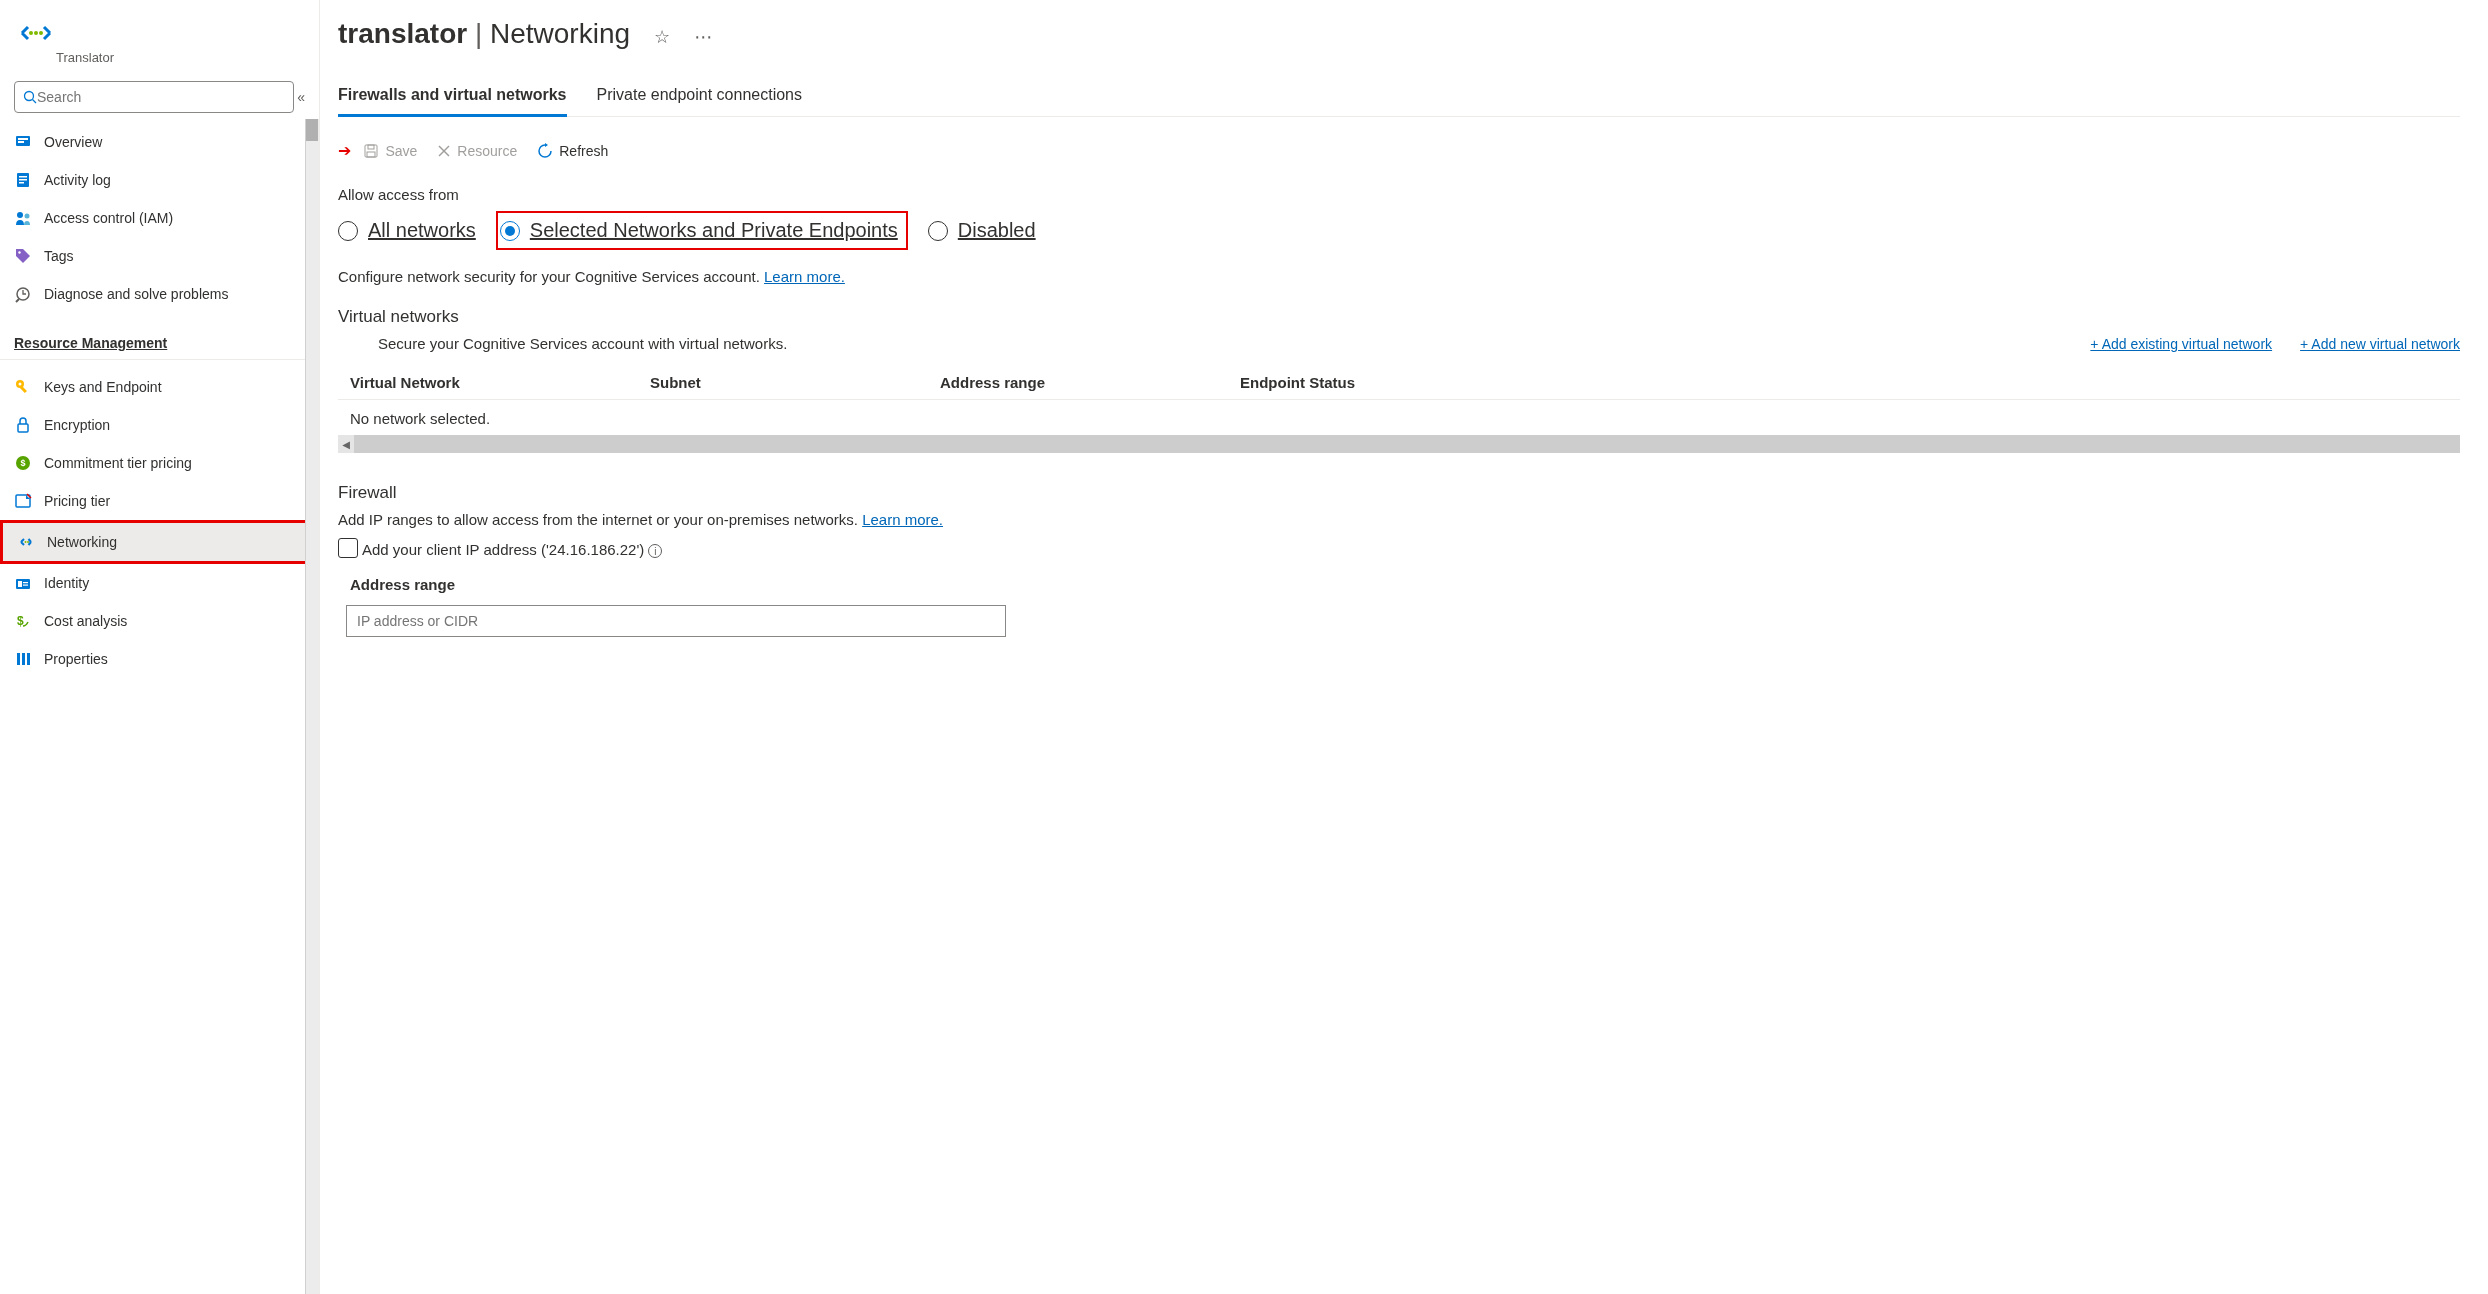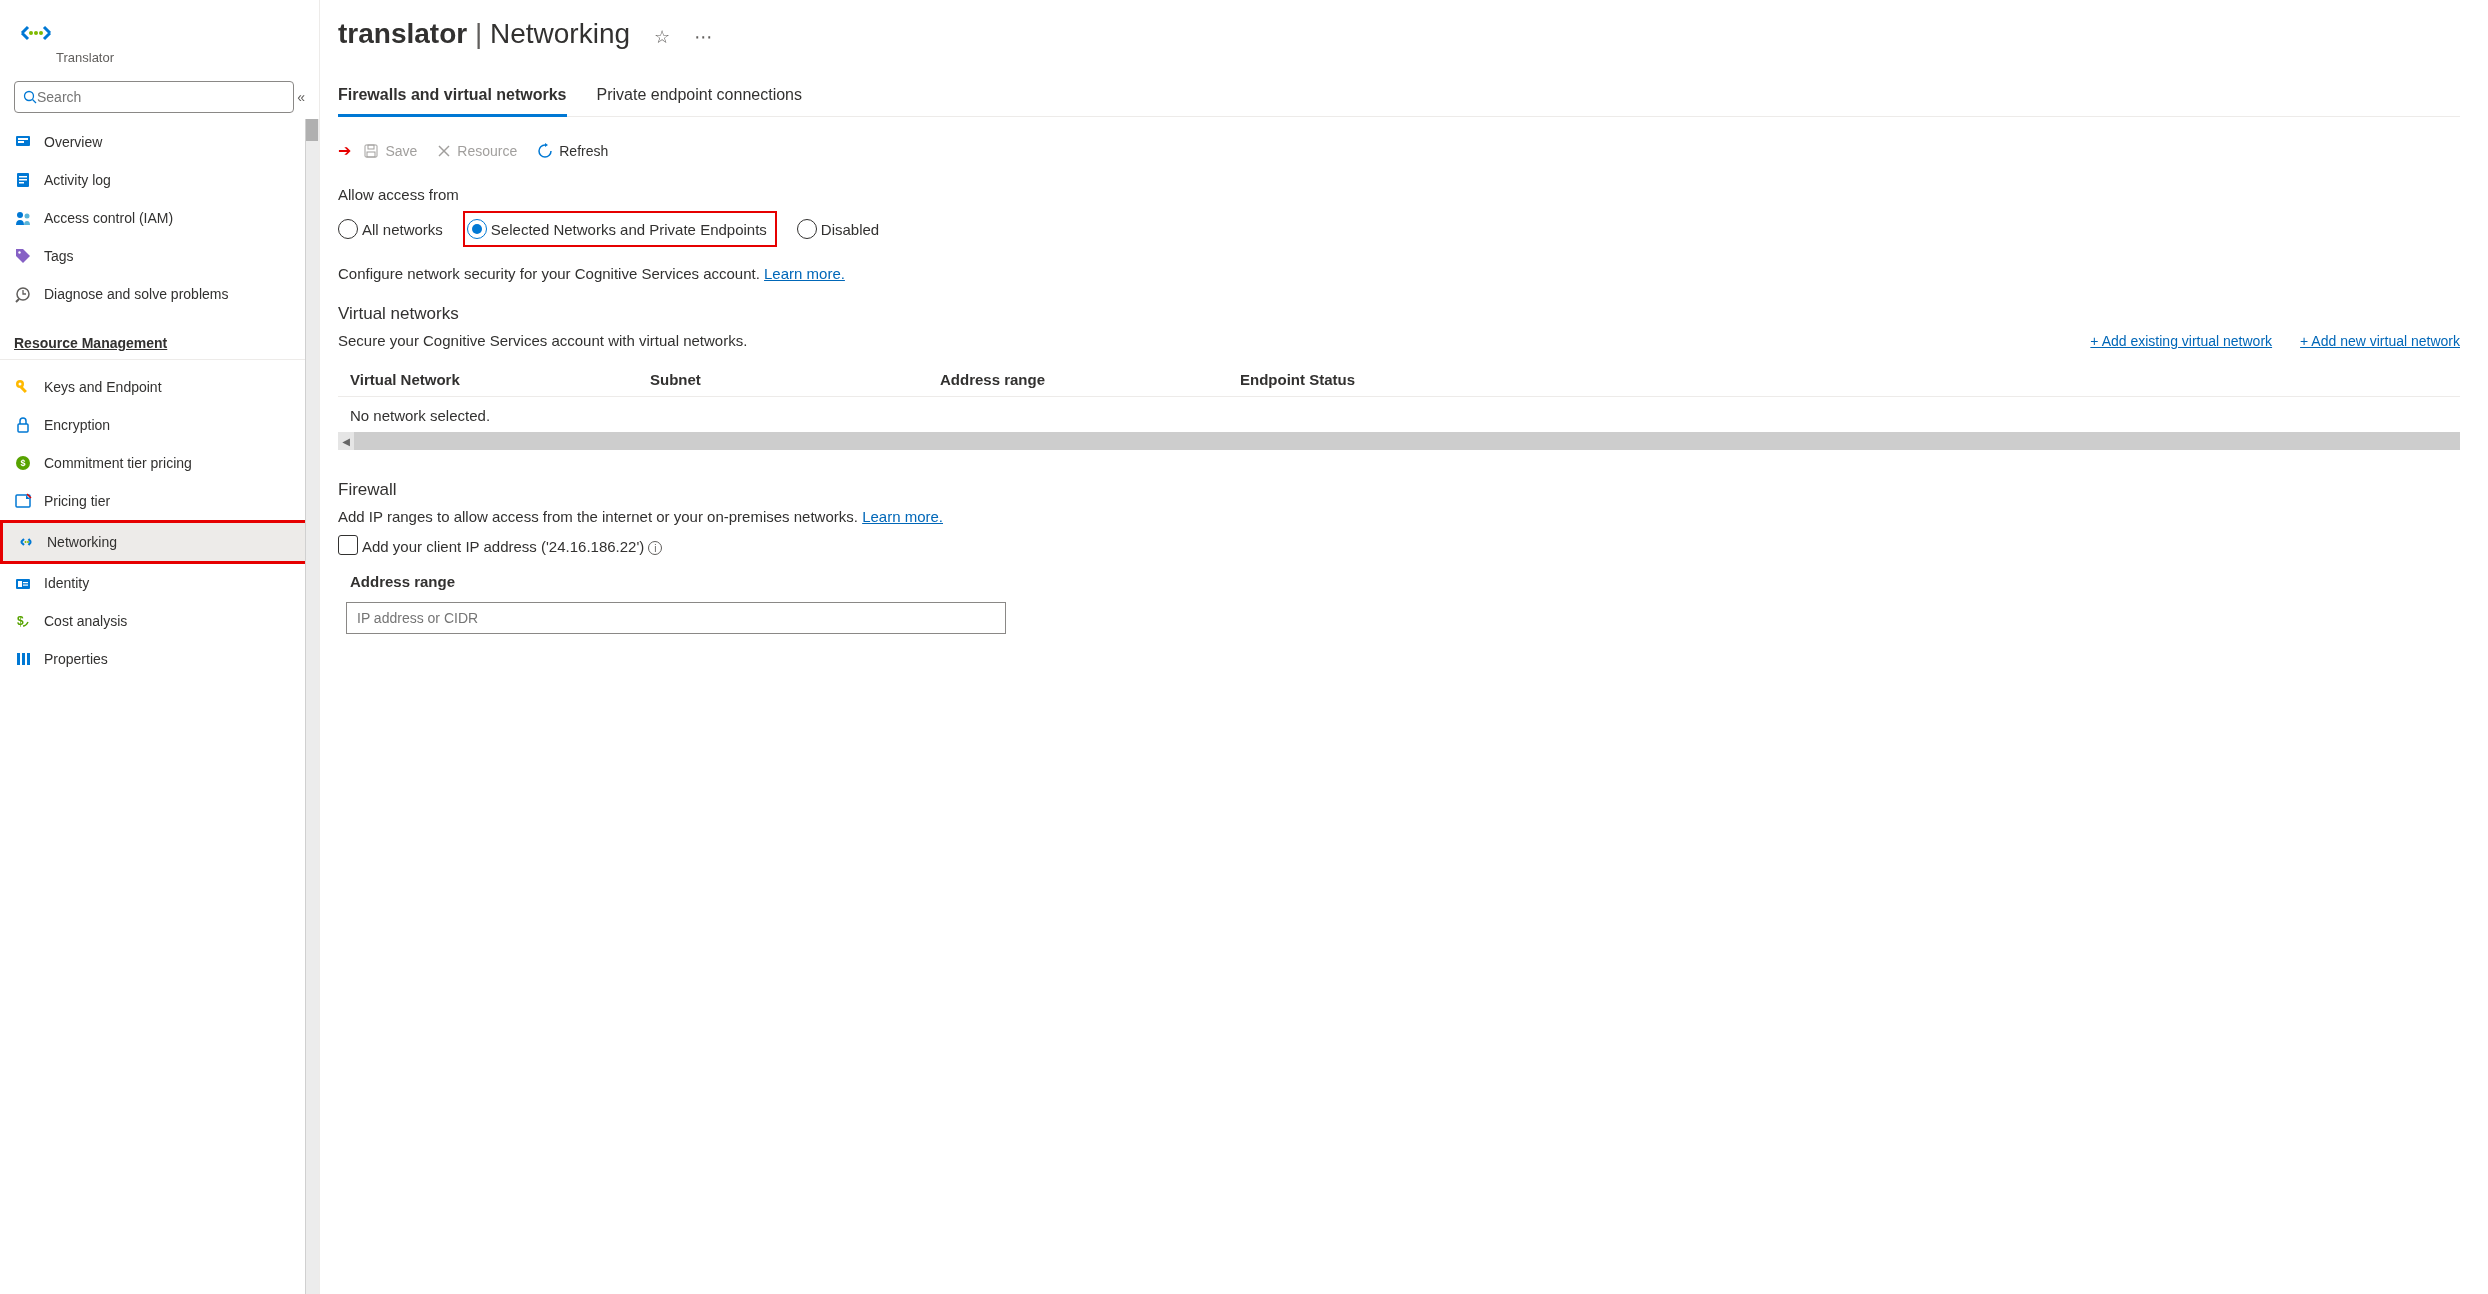--- a/index.html
+++ b/index.html
@@ -185,23 +185,24 @@
 }
 .radio-row {
   display: flex;
   align-items: center;
   gap: 20px;
   margin-bottom: 18px;
 }
 .radio-opt {
   display: flex;
   align-items: center;
-  gap: 4px;
+  gap: 10px;
   cursor: pointer;
-  font-size: 15px;
+  font-size: 20px;
+  text-decoration: underline;
 }
 .radio-circle {
   width: 20px;
   height: 20px;
   border: 1px solid #323130;
   border-radius: 50%;
   display: flex;
   align-items: center;
   justify-content: center;
 }
@@ -531,21 +532,21 @@
         <span>Disabled</span>
       </div>
     </div>
   <div class="subtext">
     <span>Configure network security for your Cognitive Services account.</span>
     <span class="link">Learn more.</span>
   </div>
 
   <div class="section-title">Virtual networks</div>
   <div class="vnet-row">
-    <span style="font-size:15px;">Secure your Cognitive Services account with virtual networks.</span>
+    <span style="font-size:15px;margin-left:40px;">Secure your Cognitive Services account with virtual networks.</span>
     <div class="vnet-links">
       <span class="link">+ Add existing virtual network</span>
       <span class="link">+ Add new virtual network</span>
     </div>
   </div>
   <div class="table-head">
     <div class="col-vnet">Virtual Network</div>
     <div class="col-subnet">Subnet</div>
     <div class="col-addr">Address range</div>
     <div class="col-endpoint">Endpoint Status</div>

